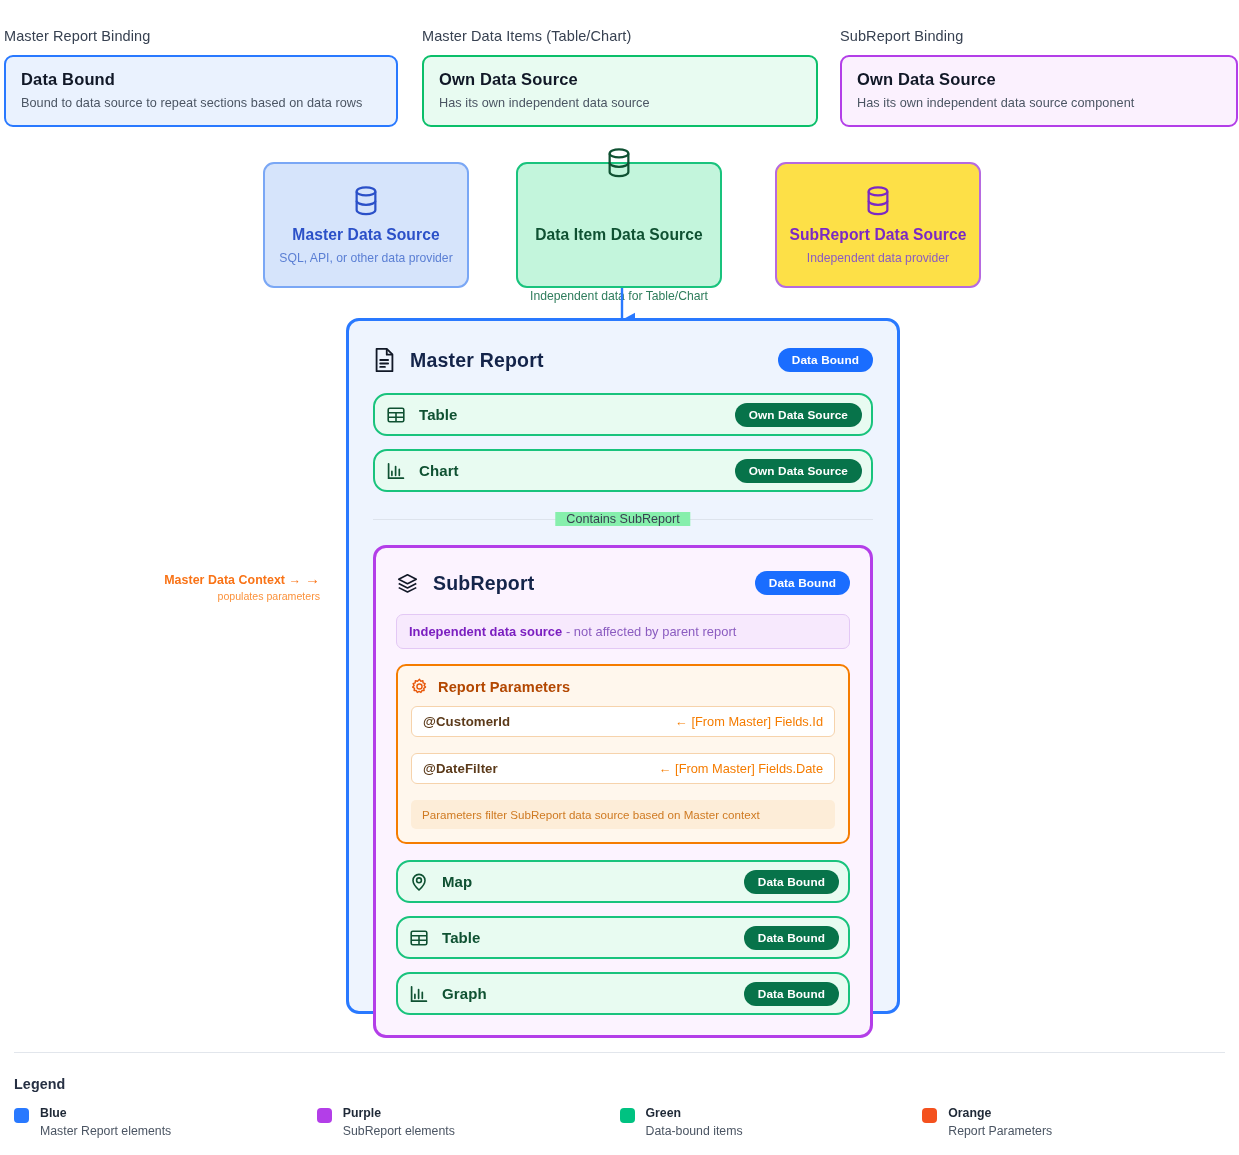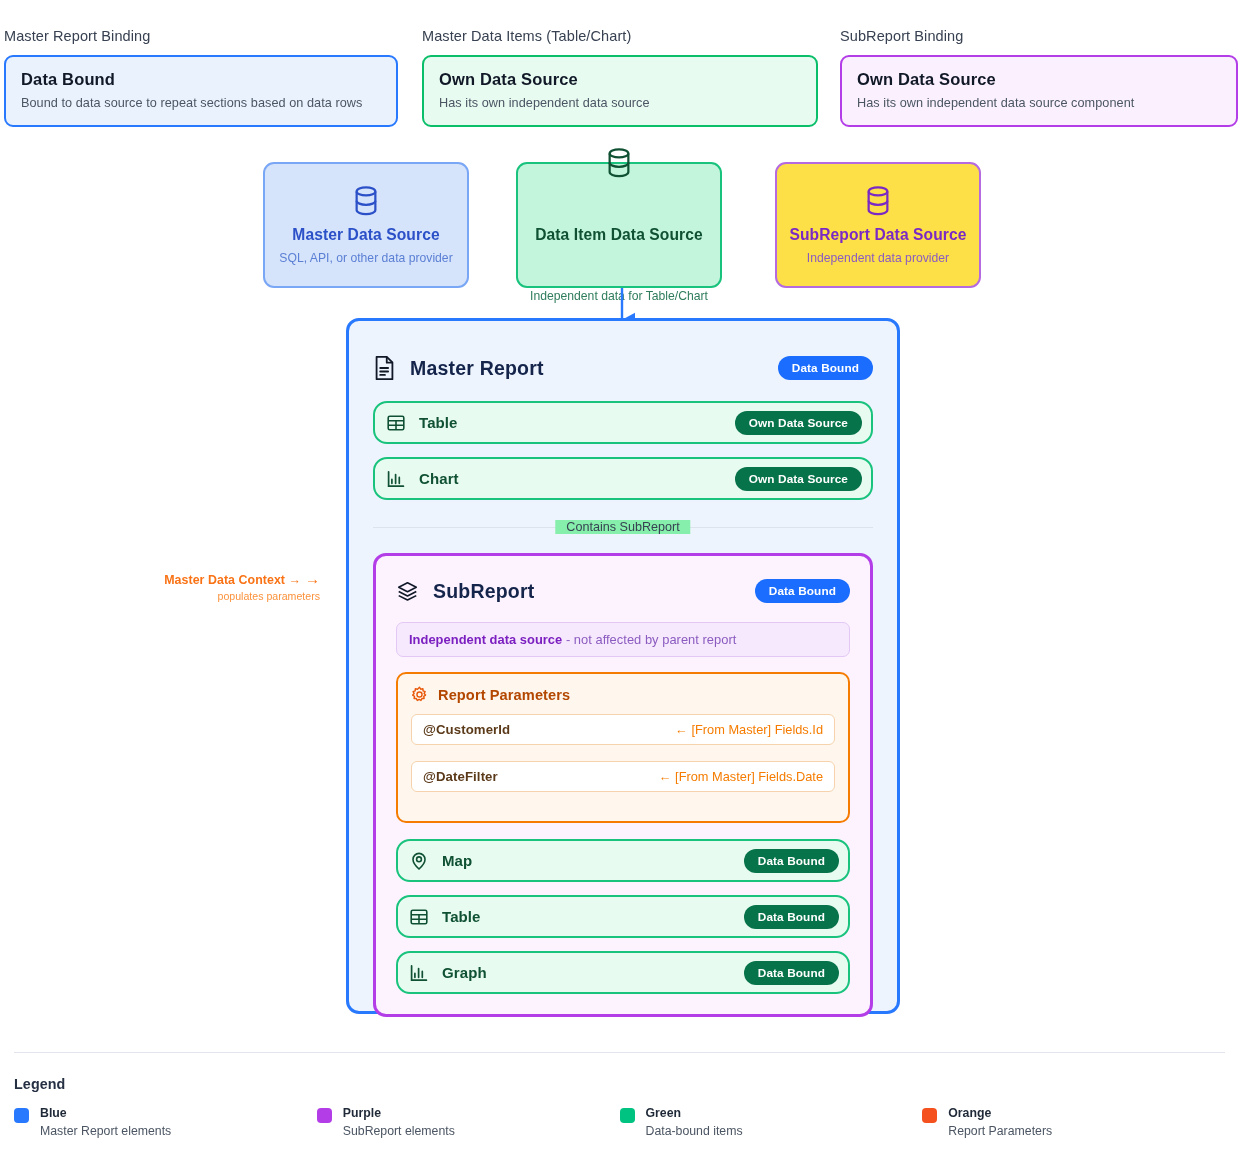--- a/index.html
+++ b/index.html
@@ -87,21 +87,21 @@
   
   .master {
     position: absolute;
     left: 346px;
     top: 318px;
     width: 554px;
     height: 696px;
     border: 3px solid #2979ff;
     border-radius: 13px;
     background: #eef4fe;
-    padding: 30px 24px 22px 24px;
+    padding: 22px 24px 22px 24px;
   }
   .panel-head {
     display: flex;
     align-items: center;
     height: 34px;
     margin-bottom: 16px;
     position: relative;
   }
   .panel-head .ph-icon { line-height: 0; margin-right: 14px; }
   .panel-head .ph-title {
@@ -466,20 +466,21 @@
 
       <div class="param-row">
         <span class="pname">@CustomerId</span>
         <span class="pfrom">← [From Master] Fields.Id</span>
       </div>
       <div class="param-row">
         <span class="pname">@DateFilter</span>
         <span class="pfrom">← [From Master] Fields.Date</span>
       </div>
 
+      <div class="params-foot">Parameters filter SubReport data source based on Master context</div>
     </div>
 
     <div class="sub-items">
       <div class="item-row">
         <span class="ir-icon">
           <svg width="20" height="20" viewBox="0 0 20 20" fill="none" stroke="#0f5132" stroke-width="1.6">
             <path d="M10 18 C10 18 16 12.4 16 8.4 C16 5.1 13.3 2.4 10 2.4 C6.7 2.4 4 5.1 4 8.4 C4 12.4 10 18 10 18 Z"></path>
             <circle cx="10" cy="8.3" r="2.4"></circle>
           </svg>
         </span>

